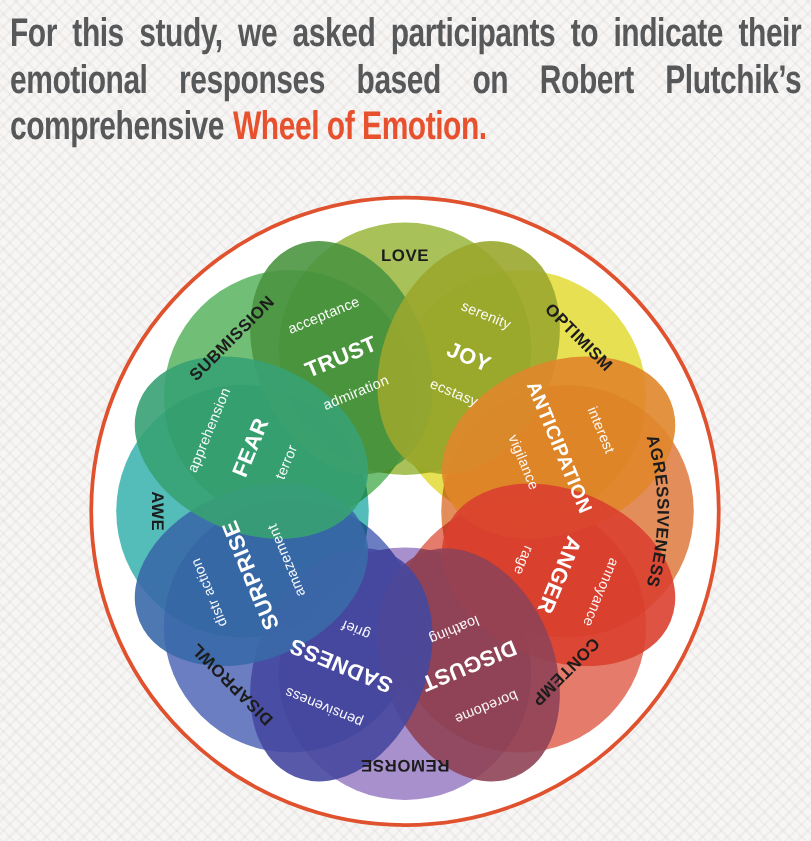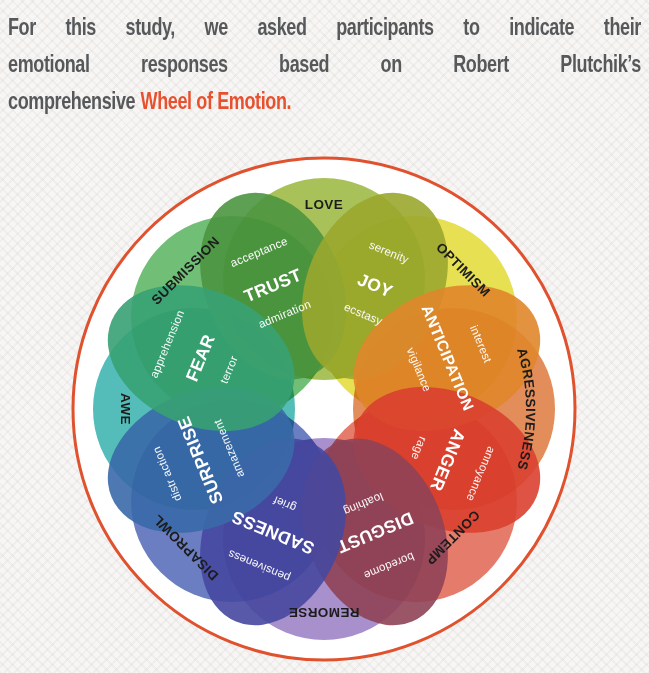--- a/index.html
+++ b/index.html
@@ -9,21 +9,21 @@
     background-color:#f7f6f5;
     background-image:
       repeating-linear-gradient(45deg, rgba(175,170,165,.10) 0 2px, rgba(0,0,0,0) 2px 7px),
       repeating-linear-gradient(-45deg, rgba(175,170,165,.10) 0 2px, rgba(0,0,0,0) 2px 7px);
   }
   .page{position:relative;width:649px;height:673px;overflow:hidden;}
 
   
   .intro{
     position:absolute;top:8px;left:8px;right:8px;
-    color:#57585a;font-weight:700;font-size:24px;line-height:37px;
+    color:#57585a;font-weight:700;font-size:32px;line-height:37px;
     letter-spacing:-0.5px;
   }
   .jline{
     width:133.33%;
     transform:scaleX(0.75);
     transform-origin:0 0;
     display:flex;justify-content:space-between;white-space:nowrap;
   }
   .jline.last{display:block;}
   .jline.last .pre{margin-right:0.30em;}

